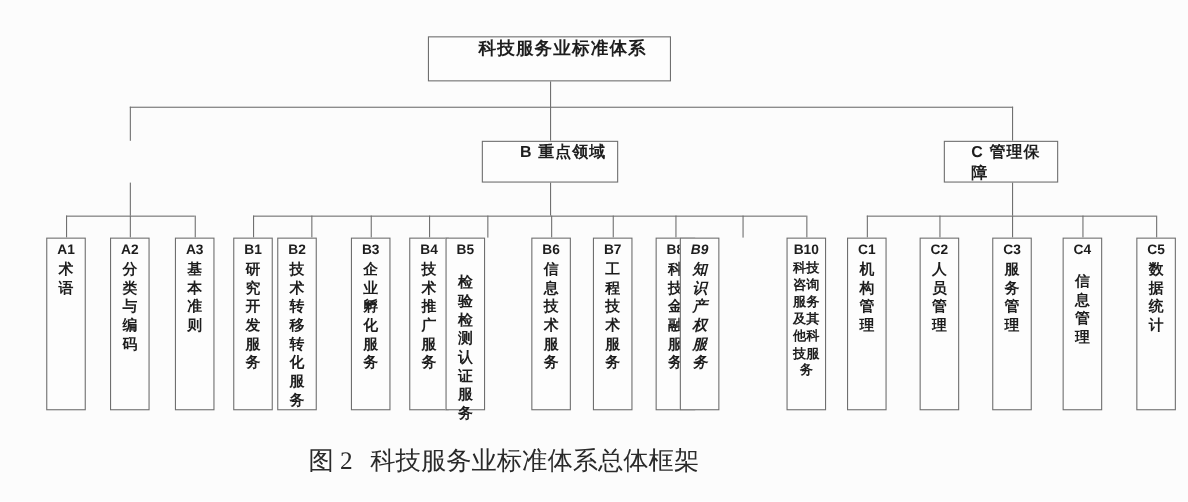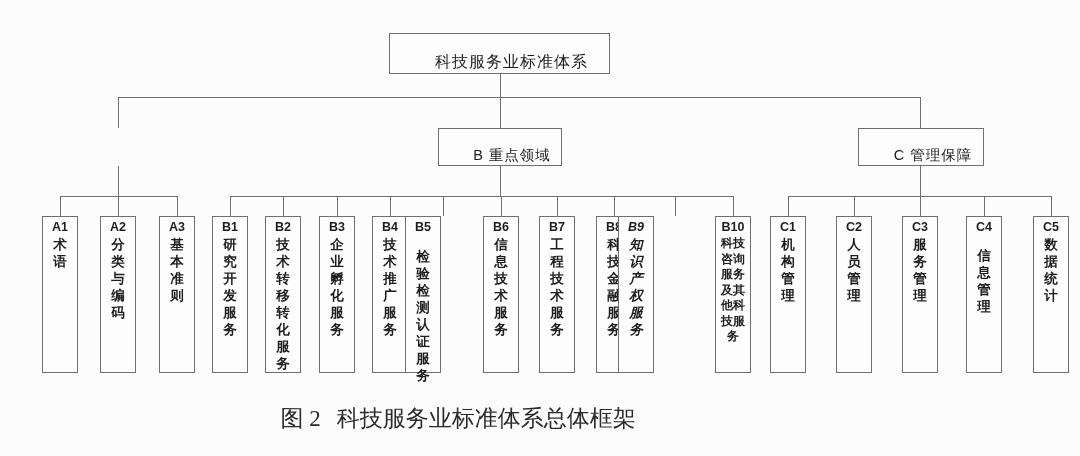--- a/index.html
+++ b/index.html
@@ -4,22 +4,22 @@
 <style>
   html,body { margin:0; padding:0; }
   body { background:#ffffff; font-family:"Liberation Sans", sans-serif; }
   .canvas {
     position:relative; width:1080px; height:456px;
     background:#fcfcfc; overflow:hidden; color:#1d1d1d;
   }
   .box {
     position:absolute; box-sizing:border-box;
     background:#fdfdfd; border:1px solid #6f6f6f;
-    display:flex; align-items:flex-end; justify-content:center;
-    font-weight:normal;
+    display:flex; align-items:flex-start; justify-content:center;
+    font-weight:bold;
     padding-left:24px;
   }
   .root-box   { left:389px; top:33px;  width:221px; height:41px; font-size:16px; letter-spacing:1px; }
   .group-box  { top:128px; height:38px; font-size:14.5px; letter-spacing:1px; }
   .leaf {
     position:absolute; top:216px; width:36px; height:157px;
     box-sizing:border-box; background:#fdfdfd; border:1px solid #6f6f6f;
     display:flex; flex-direction:column; align-items:center;
     padding-top:3px; font-weight:bold;
   }
@@ -49,21 +49,21 @@
   </div>
 
   <div class="v" style="left:500px; top:74px;  height:54px;"></div>
   <div class="h" style="left:118px; top:97px;  width:803px;"></div>
   <div class="v" style="left:118px; top:97px;  height:31px;"></div>
   <div class="v" style="left:920px; top:97px;  height:31px;"></div>
 
   <div class="box group-box" style="left:438px; width:124px;">
     <span>B 重点领域</span>
   </div>
-  <div class="box group-box" style="left:858px; width:126px;">
+  <div class="box group-box" style="left:858px; width:104px;">
     <span>C 管理保障</span>
   </div>
 
   <div class="v" style="left:118px; top:166px; height:30px;"></div>
   <div class="v" style="left:500px; top:166px; height:30px;"></div>
   <div class="v" style="left:920px; top:166px; height:30px;"></div>
 
   <div class="h" style="left:60px;  top:196px; width:117px;"></div>
   <div class="h" style="left:230px; top:196px; width:503px;"></div>
   <div class="h" style="left:788px; top:196px; width:263px;"></div>
@@ -99,21 +99,21 @@
   </div>
   <div class="leaf" style="left:159px;">
     <div class="leaf-code">A3</div>
     <div class="leaf-label">基本准则</div>
   </div>
 
   <div class="leaf" style="left:212px;">
     <div class="leaf-code">B1</div>
     <div class="leaf-label">研究开发服务</div>
   </div>
-  <div class="leaf" style="left:265px;justify-content:center;">
+  <div class="leaf" style="left:252px;justify-content:center;">
     <div class="leaf-code">B2</div>
     <div class="leaf-label">技术转移转化服务</div>
   </div>
   <div class="leaf" style="left:319px;">
     <div class="leaf-code">B3</div>
     <div class="leaf-label">企业孵化服务</div>
   </div>
   <div class="leaf" style="left:372px;">
     <div class="leaf-code">B4</div>
     <div class="leaf-label">技术推广服务</div>

